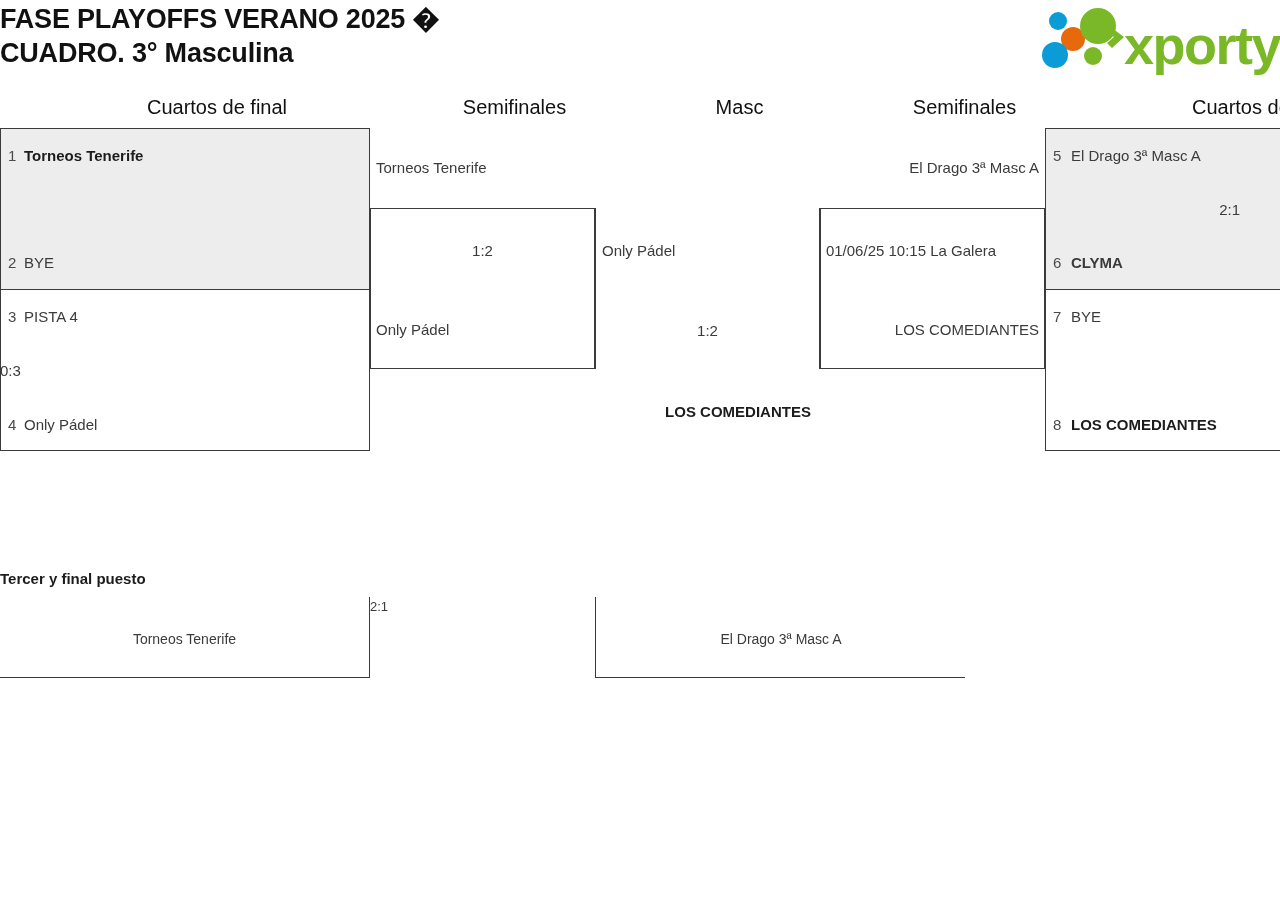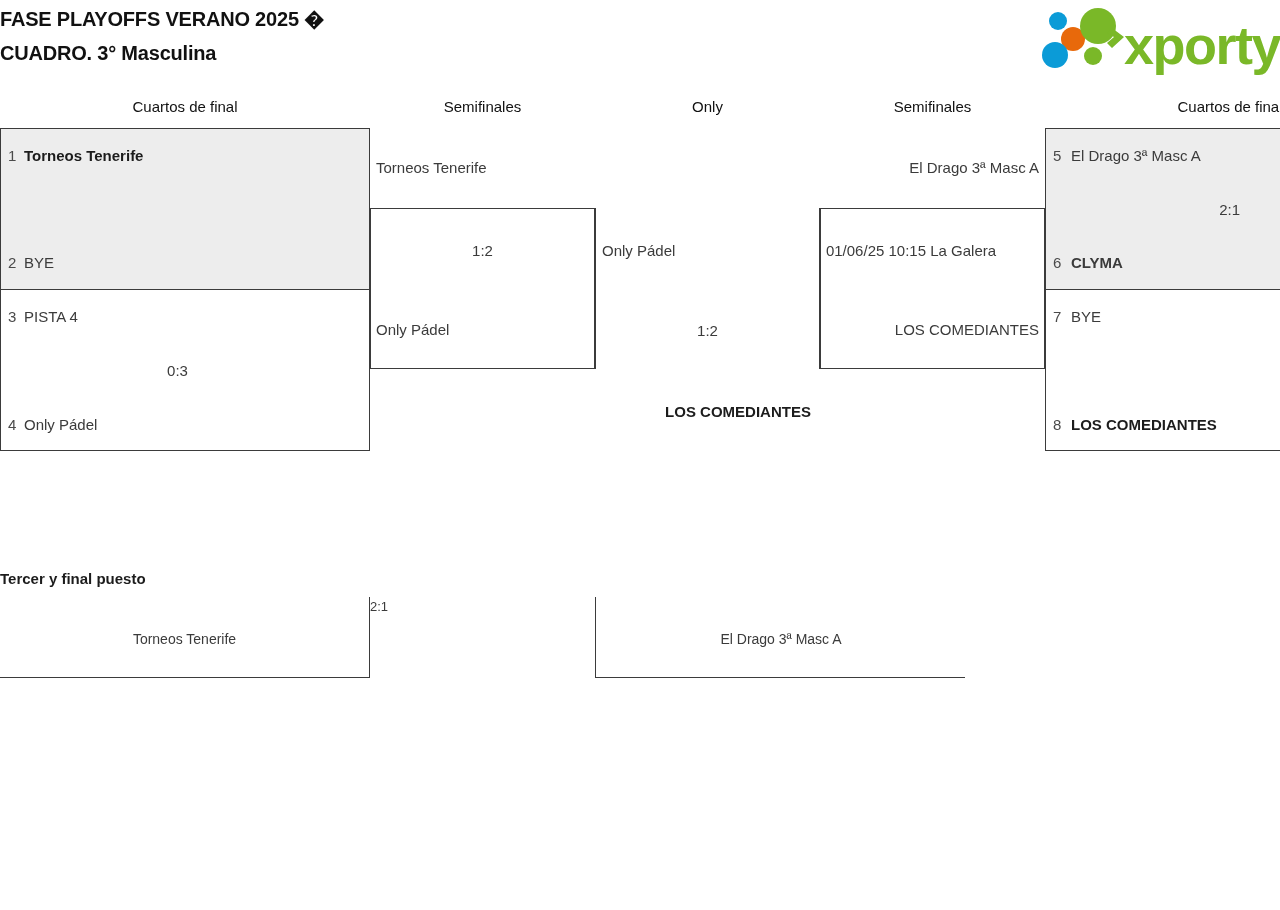--- a/index.html
+++ b/index.html
@@ -16,21 +16,21 @@
     color: #231f20;
     -webkit-font-smoothing: antialiased;
   }
 
   
   #tournament-title {
     position: absolute;
     left: 0px;
     top: 2px;
     width: 900px;
-    font-size: 20px;
+    font-size: 27px;
     font-weight: 700;
     line-height: 34px;
     letter-spacing: -0.2px;
     color: #111111;
     white-space: pre-line;
   }
 
   #brand-logo {
     position: absolute;
     right: 4px;
@@ -55,26 +55,27 @@
     font-weight: 700;
     letter-spacing: -1.5px;
     color: #7ab828;
     line-height: 70px;
   }
 
   
   .round-header {
     position: absolute;
     top: 96px;
-    font-size: 15px;
+    font-size: 20px;
     font-weight: 400;
     color: #111111;
     text-align: center;
     white-space: nowrap;
     line-height: 22px;
+    padding-left: 32px;
   }
   #round-header-qf-left   { left: 0px;    width: 370px; }
   #round-header-sf-left   { left: 370px;  width: 225px; }
   #round-header-final     { left: 595px;  width: 225px; }
   #round-header-sf-right  { left: 820px;  width: 225px; }
   #round-header-qf-right  { left: 1045px; width: 370px; text-align: center; }
 
   
   .match-box {
     position: absolute;
@@ -114,21 +115,21 @@
   #qf-match-1 { left: 0px; top: 128px; width: 370px; height: 162px; }
   #qf1-seed-a { left: 8px;  top: 147px; }
   #qf1-team-a { left: 24px; top: 147px; }
   #qf1-seed-b { left: 8px;  top: 254px; }
   #qf1-team-b { left: 24px; top: 254px; }
 
   
   #qf-match-2 { left: 0px; top: 289px; width: 370px; height: 162px; }
   #qf2-seed-a  { left: 8px;  top: 308px; }
   #qf2-team-a  { left: 24px; top: 308px; }
-  #qf2-score   { left: 0px;  top: 362px; width: 355px; text-align: center; }
+  #qf2-score   { left: 0px;  top: 362px; width: 355px; text-align: left; }
   #qf2-seed-b  { left: 8px;  top: 416px; }
   #qf2-team-b  { left: 24px; top: 416px; }
 
   
   #sf-match-left { left: 370px; top: 208px; width: 225px; height: 161px; }
   #sf-left-team-a { left: 376px; top: 159px; }
   #sf-left-score  { left: 370px; top: 242px; width: 225px; text-align: center; }
   #sf-left-team-b { left: 376px; top: 321px; }
 
   
@@ -232,21 +233,21 @@
     <circle cx="15" cy="49" r="13" fill="#0b9bd7"></circle>
     <circle cx="58" cy="20" r="18" fill="#7ab828"></circle>
     <circle cx="53" cy="50" r="9" fill="#7ab828"></circle>
     <path d="M72 22 L84 31 L72 42 L67 37 L74 31 L67 27 Z" fill="#7ab828"></path>
   </svg>
   <div class="logo-wordmark">xporty</div>
 </div>
 
 <div class="round-header" id="round-header-qf-left">Cuartos de final</div>
 <div class="round-header" id="round-header-sf-left">Semifinales</div>
-<div class="round-header" id="round-header-final">Only</div>
+<div class="round-header" id="round-header-final">Masc</div>
 <div class="round-header" id="round-header-sf-right">Semifinales</div>
 <div class="round-header" id="round-header-qf-right">Cuartos de final</div>
 
 <div class="match-box shaded" id="qf-match-1"></div>
 <div class="seed" id="qf1-seed-a">1</div>
 <div class="team winner" id="qf1-team-a">Torneos Tenerife</div>
 <div class="seed" id="qf1-seed-b">2</div>
 <div class="team" id="qf1-team-b">BYE</div>
 
 <div class="match-box plain" id="qf-match-2"></div>

